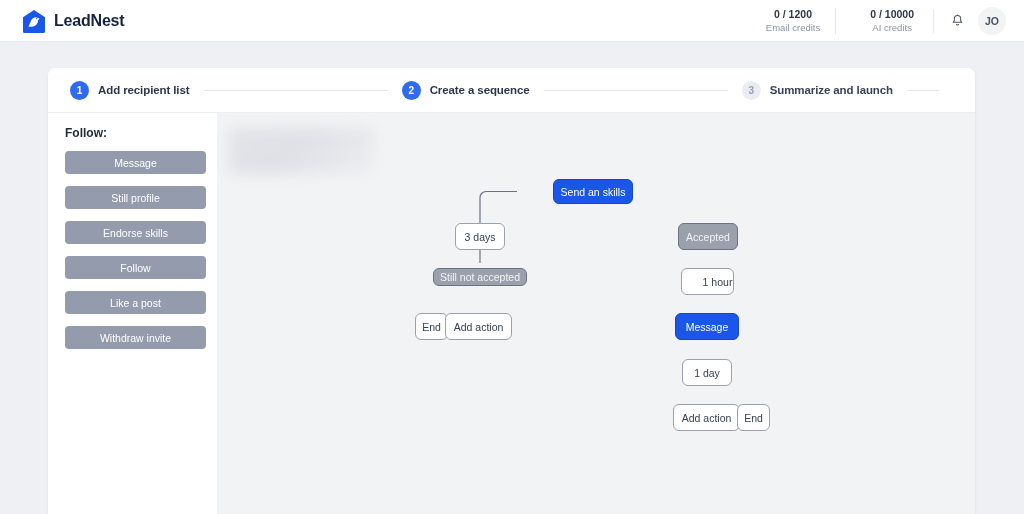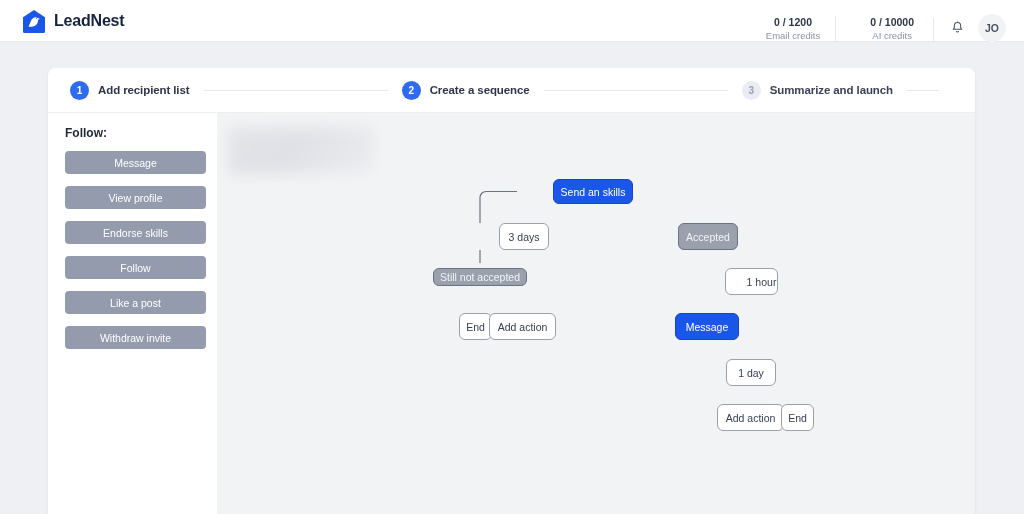--- a/index.html
+++ b/index.html
@@ -18,21 +18,21 @@
     border-bottom: 1px solid #e6e8ec;
     display: flex; align-items: center; gap: 14px;
   }
   .brand { display: flex; align-items: center; gap: 7px; margin-left: 21px; }
   .brand-logo { width: 26px; height: 26px; position: relative; }
   .brand-name {
     font-size: 16px; font-weight: bold; color: #16243d; letter-spacing: -0.2px;
   }
   .topbar-right {
     margin-left: auto; margin-right: 18px;
-    display: flex; align-items: flex-end; height: 42px;
+    display: flex; align-items: center; height: 42px;
   }
   .credit {
     padding: 0 15px; text-align: center; line-height: 1.25;
   }
   .credit + .credit { border-left: 1px solid #e6e8ec; padding-left: 34px; }
   .credit-val { font-size: 10.5px; color: #2d3648; font-weight: bold; }
   .credit-lbl { font-size: 9.5px; color: #8b93a4; margin-top: 1px; }
   .divider-v { width: 1px; height: 24px; background: #e6e8ec; margin: 0 4px; }
   .bell-btn {
     width: 28px; height: 28px; display: flex; align-items: center;
@@ -106,21 +106,21 @@
   }
 
   
   .node {
     position: absolute; display: flex; align-items: center; justify-content: center;
     border-radius: 6px; font-size: 10.5px; white-space: nowrap;
     cursor: pointer; z-index: 2;
   }
   .node.blue  { background: #1a56e8; border: 1px solid #1746c4; color: #ffffff; }
   .node.gray  { background: #9aa1ad; border: 1px solid #6b7280; color: #f3f4f6; }
-  .node.white { background: #ffffff; border: 1px solid #9aa1ad; color: #374151; margin-left: 44px; }
+  .node.white { background: #ffffff; border: 1px solid #9aa1ad; color: #374151; }
 
   svg.wires { position: absolute; inset: 0; z-index: 1; }
 </style>
 </head>
 <body>
 
 <div class="topbar">
   <div class="brand">
     <span class="brand-logo">
       <svg width="26" height="26" viewBox="0 0 26 26">
@@ -171,21 +171,21 @@
       <span class="step-label idle">Summarize and launch</span>
     </div>
     <span class="step-line" style="max-width:32px"></span>
   </div>
 
   <div class="body-split">
 
     <div class="actions-pane">
       <div class="actions-title">Follow:</div>
       <button class="action-btn">Message</button>
-      <button class="action-btn">View profile</button>
+      <button class="action-btn">Still profile</button>
       <button class="action-btn">Endorse skills</button>
       <button class="action-btn">Follow</button>
       <button class="action-btn">Like a post</button>
       <button class="action-btn">Withdraw invite</button>
     </div>
 
     <div class="canvas">
 
       <div class="redacted"></div>
 

